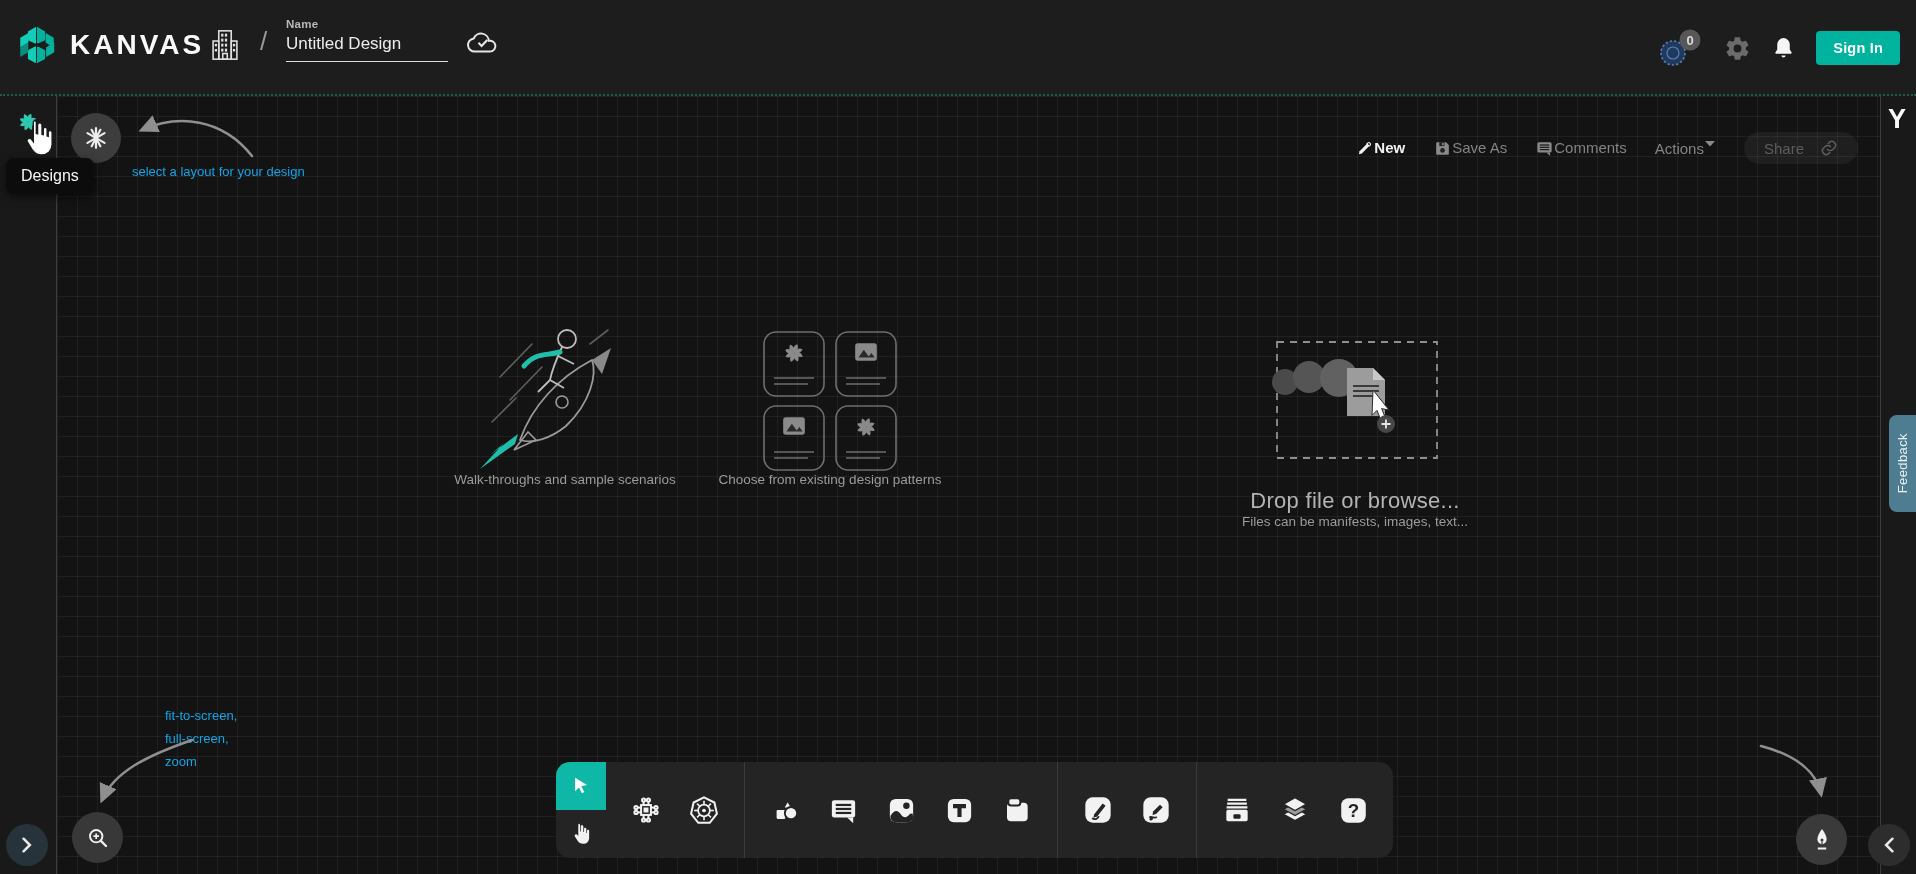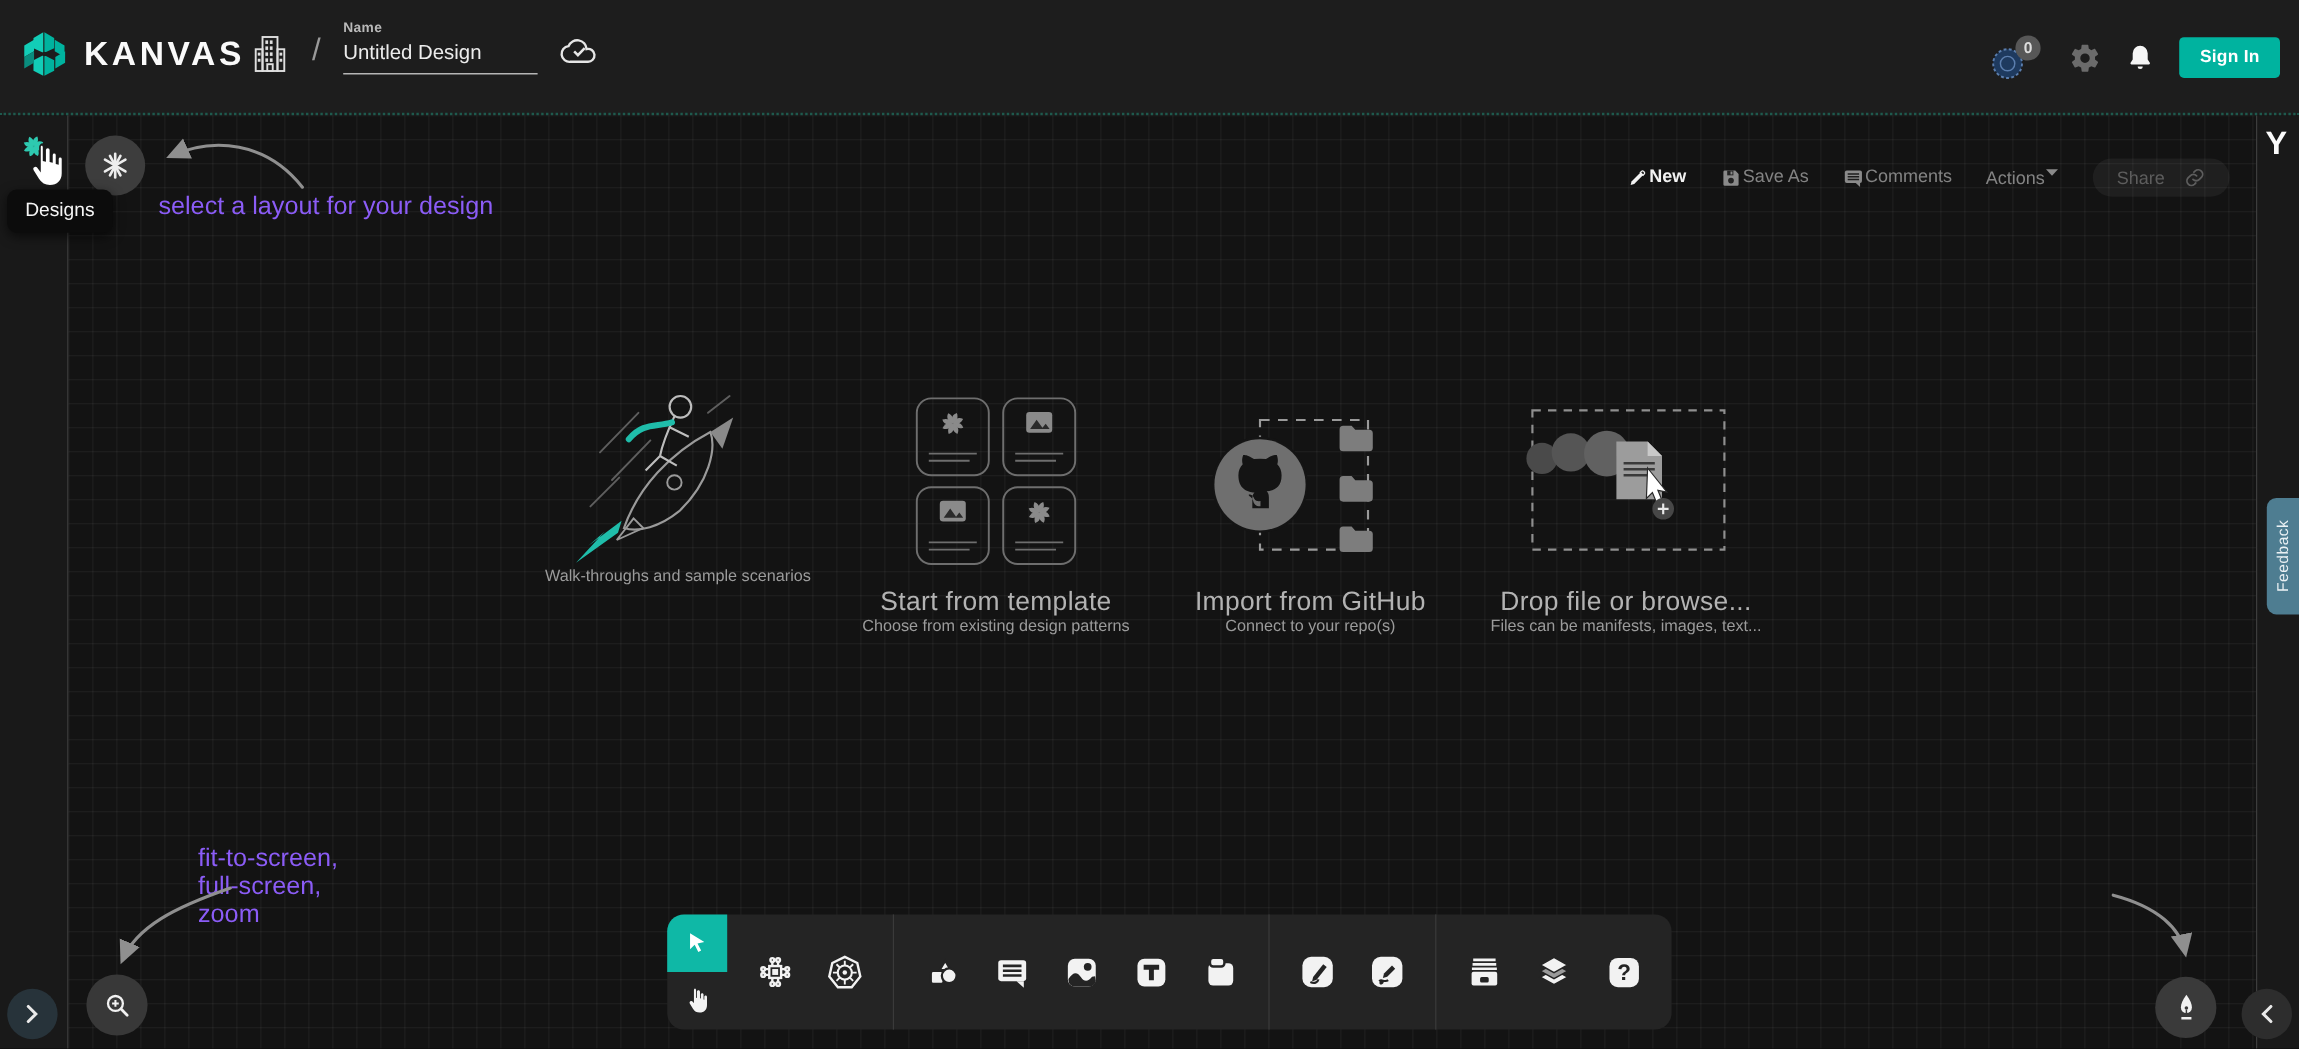--- a/index.html
+++ b/index.html
@@ -63,21 +63,21 @@
     background:#0c0c0c; color:#f5f5f5; font-size:16px;
     padding:9px 15px; border-radius:8px; box-shadow:0 3px 10px rgba(0,0,0,.6);
   }
   .hand-cursor { position:absolute; left:20px; top:116px; z-index:45; }
 
   
   .layout-btn {
     position:absolute; left:71px; top:113px; width:50px; height:50px; border-radius:50%;
     background:#3d3d3d; display:flex; align-items:center; justify-content:center; z-index:12; cursor:pointer;
   }
-  .hint { color:#8b5cf6; font-size:21px; line-height:23px; z-index:5; position:absolute; }
+  .hint { color:#0ea5e9; font-size:13px; line-height:23px; z-index:5; position:absolute; }
   .layout-hint { left:132px; top:160px; }
   .bl-hint { left:165px; top:704px; }
   .br-hint { right:164px; top:707px; text-align:right; }
   .arrow-svg { position:absolute; z-index:5; }
 
   .design-toolbar { position:absolute; top:132px; right:58px; display:flex; align-items:center; gap:28px; z-index:6; }
   .dtb-item { display:flex; align-items:flex-start; gap:0; font-size:15px; color:#838383; cursor:pointer; }
   .dtb-item.primary { color:#f2f2f2; font-weight:700; }
   .share-btn {
     display:flex; align-items:center; gap:16px; color:#5d5d5d; font-size:15px;
@@ -361,39 +361,23 @@
           <g style="color:#8a8a8a">
               <svg x="89" y="82" width="30" height="30">
                 <use href="#pinwheel"></use>
               </svg>
             </g>
           <line x1="84" y1="122" x2="124" y2="122" stroke="#6e6e6e" stroke-width="1.6"></line>
           <line x1="84" y1="128" x2="118" y2="128" stroke="#6e6e6e" stroke-width="1.6"></line>
         </g>
       </svg>
     </div>
-    <div class="card-title">Start from template</div>
     <div class="card-sub">Choose from existing design patterns</div>
   </div>
 
-  <div class="card" style="left:952px; top:322px;">
-    <div class="card-illus">
-      <svg width="180" height="130" viewBox="0 0 180 130">
-        <rect x="48" y="8" width="90" height="108" fill="none" stroke="#9a9a9a" stroke-width="1.8" stroke-dasharray="8 7"></rect>
-        <circle cx="48" cy="62" r="40" fill="#141414"></circle>
-        <circle cx="48" cy="62" r="38" fill="#6f6f6f"></circle>
-        <path fill="#141414" d="M30 54c0-4 1.4-7 3.6-9.2-.4-1-1-4 .4-7.6 0 0 2.8-.9 9 3.4a31 31 0 0110 0c6.2-4.3 9-3.4 9-3.4 1.4 3.6.8 6.6.4 7.6 2.2 2.2 3.6 5.2 3.6 9.2 0 10.4-6.4 12.8-12.4 13.4 1 .8 1.8 2.4 1.8 4.9v9.3h-7v-6s-4 .8-5-1.7c0 0-1.3-3.3-3.2-3.6-1.2-.3-2.6-.1-.6 1.5 0 0 2.2 1 3 4.6 0 0 1.4 4.6 5.8 3.2v2h-6.8v-8.2c0-2.5.8-4.1 1.8-4.9-6-.6-13.4-3-13.4-14.5z"></path>
-        <use href="#folder" x="112" y="10" width="33" height="27"></use>
-        <use href="#folder" x="112" y="52" width="33" height="27"></use>
-        <use href="#folder" x="112" y="94" width="33" height="27"></use>
-      </svg>
-    </div>
-    <div class="card-title">Import from GitHub</div>
-    <div class="card-sub">Connect to your repo(s)</div>
-  </div>
 
   <div class="card" style="left:1215px; top:322px;">
     <div class="card-illus">
       <svg width="200" height="140" viewBox="0 0 200 140">
         <rect x="22" y="10" width="160" height="116" fill="none" stroke="#8f8f8f" stroke-width="1.8" stroke-dasharray="7 6"></rect>
         <circle cx="30" cy="50" r="13" fill="#4a4a4a"></circle>
         <circle cx="54" cy="45" r="16" fill="#555555"></circle>
         <circle cx="84" cy="46" r="19" fill="#616161"></circle>
         <g>
           <path d="M92 36h26l12 12v36H92z" fill="#9c9c9c"></path>

